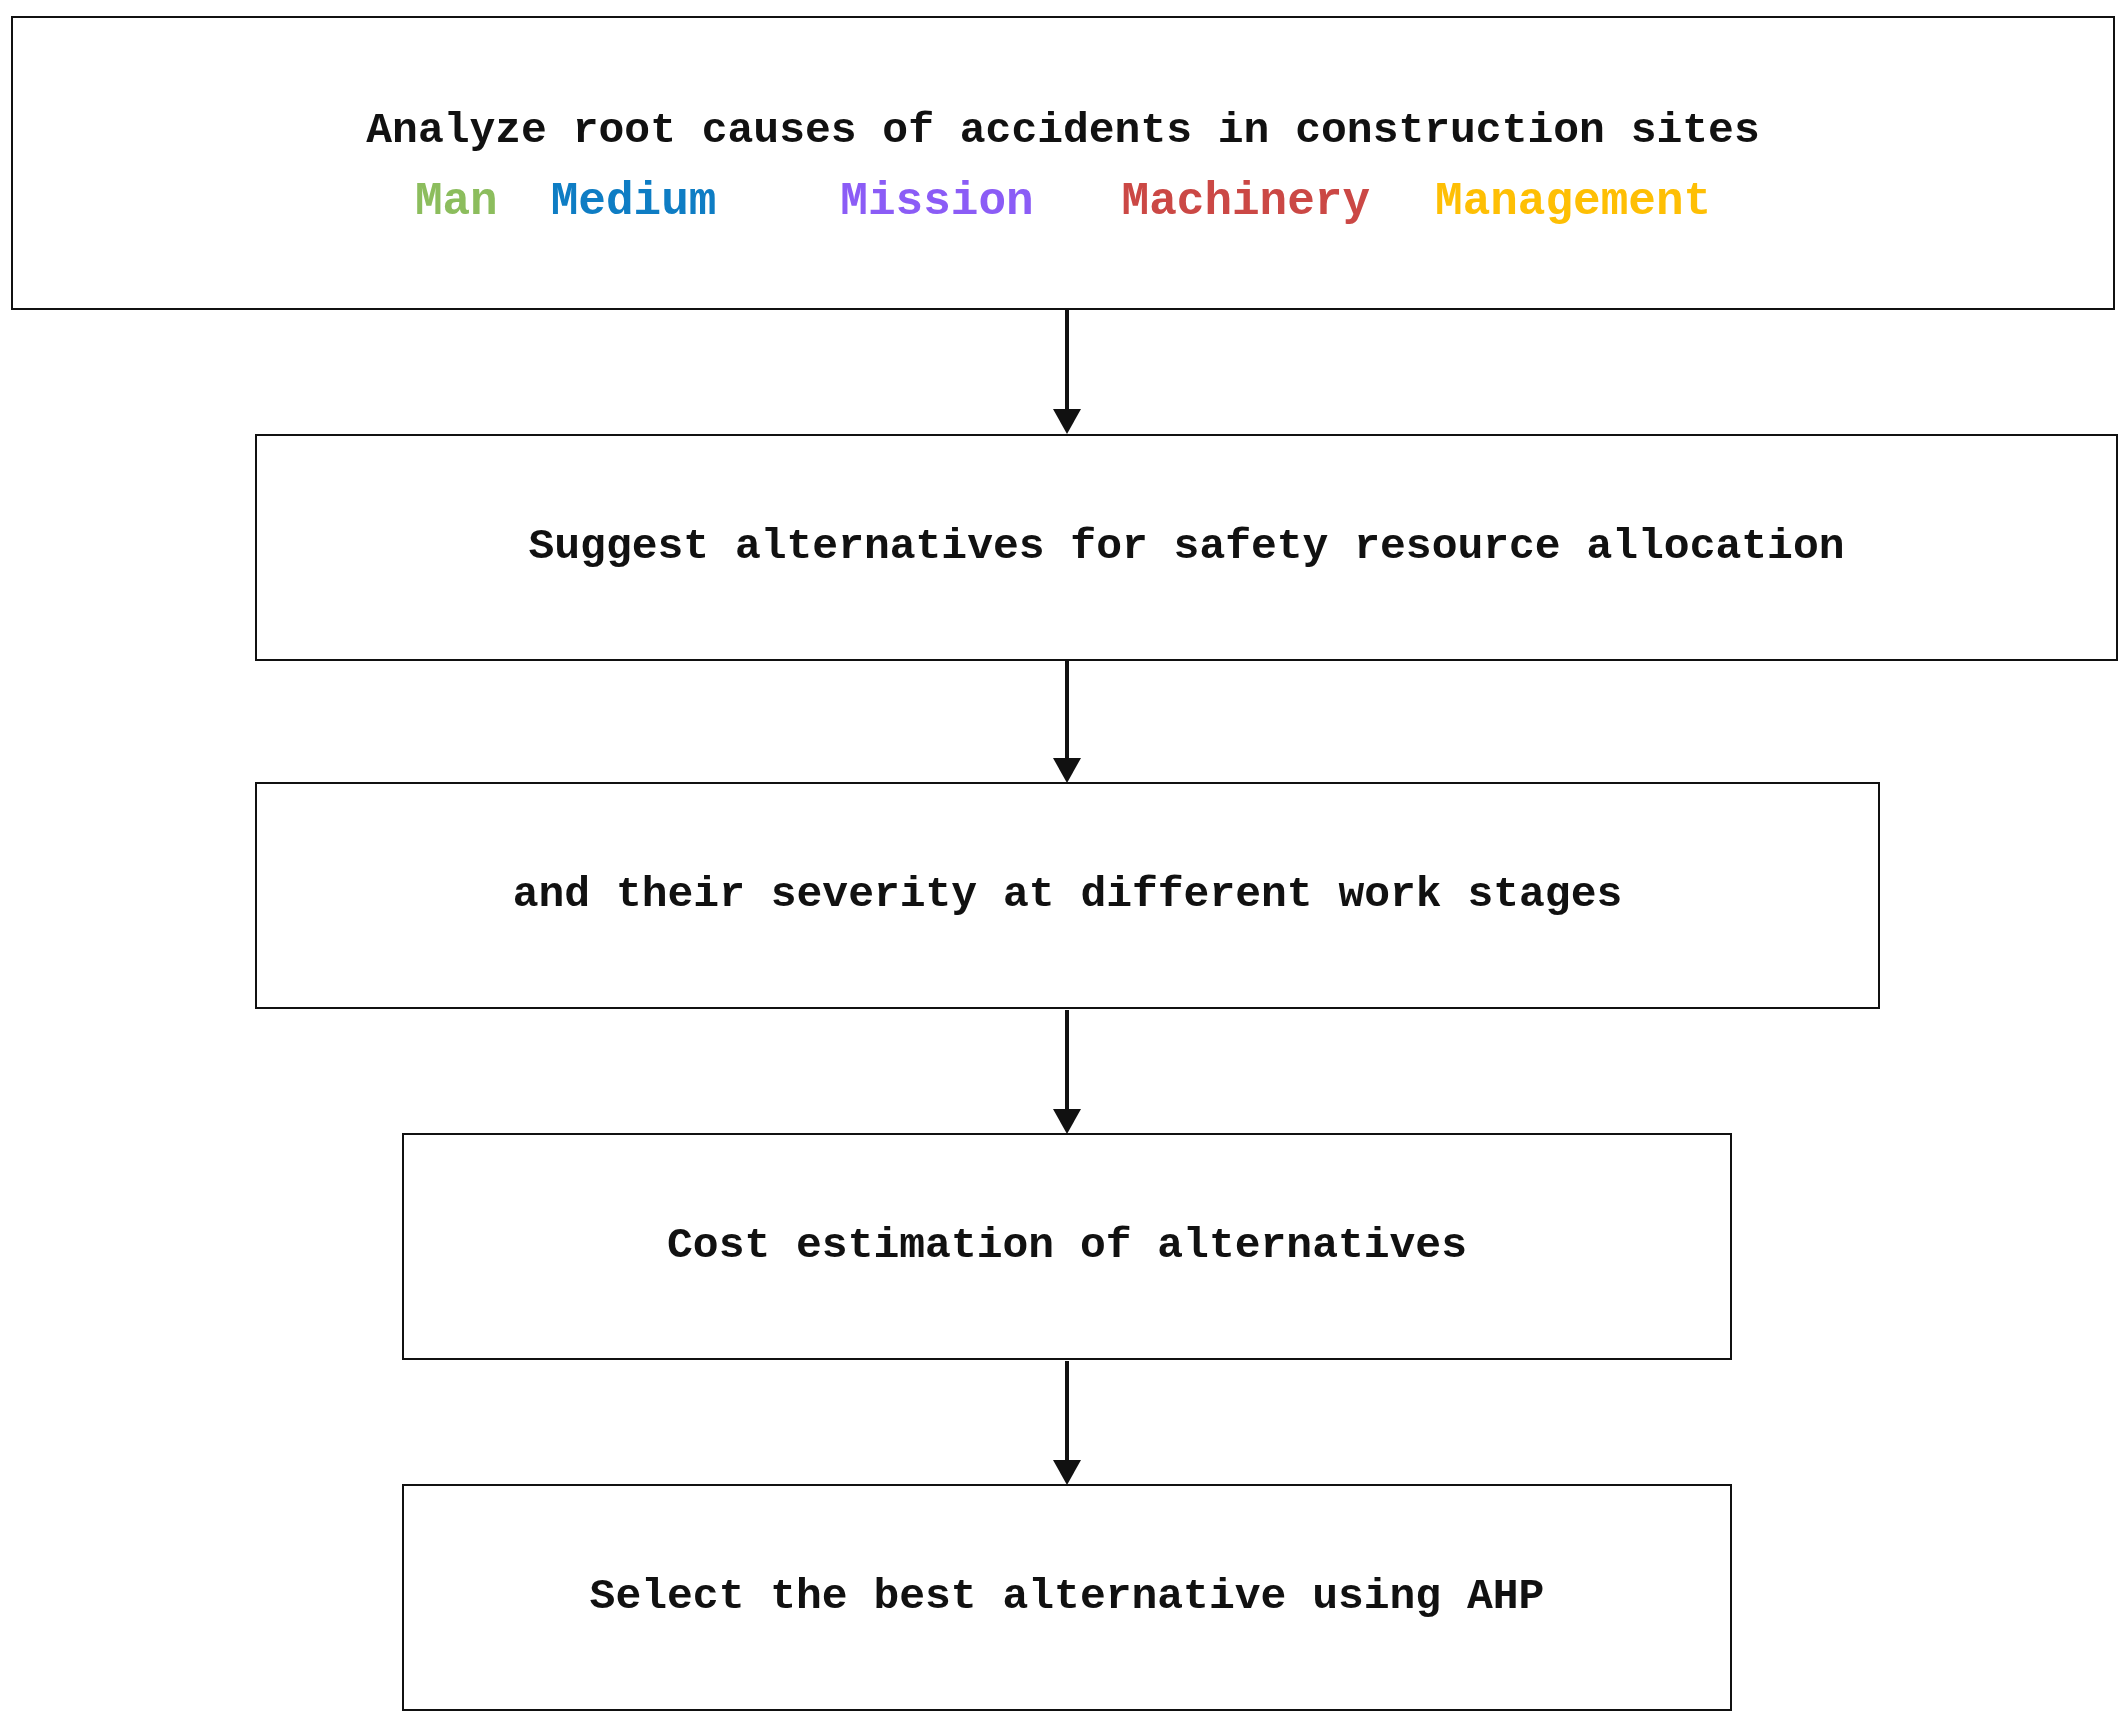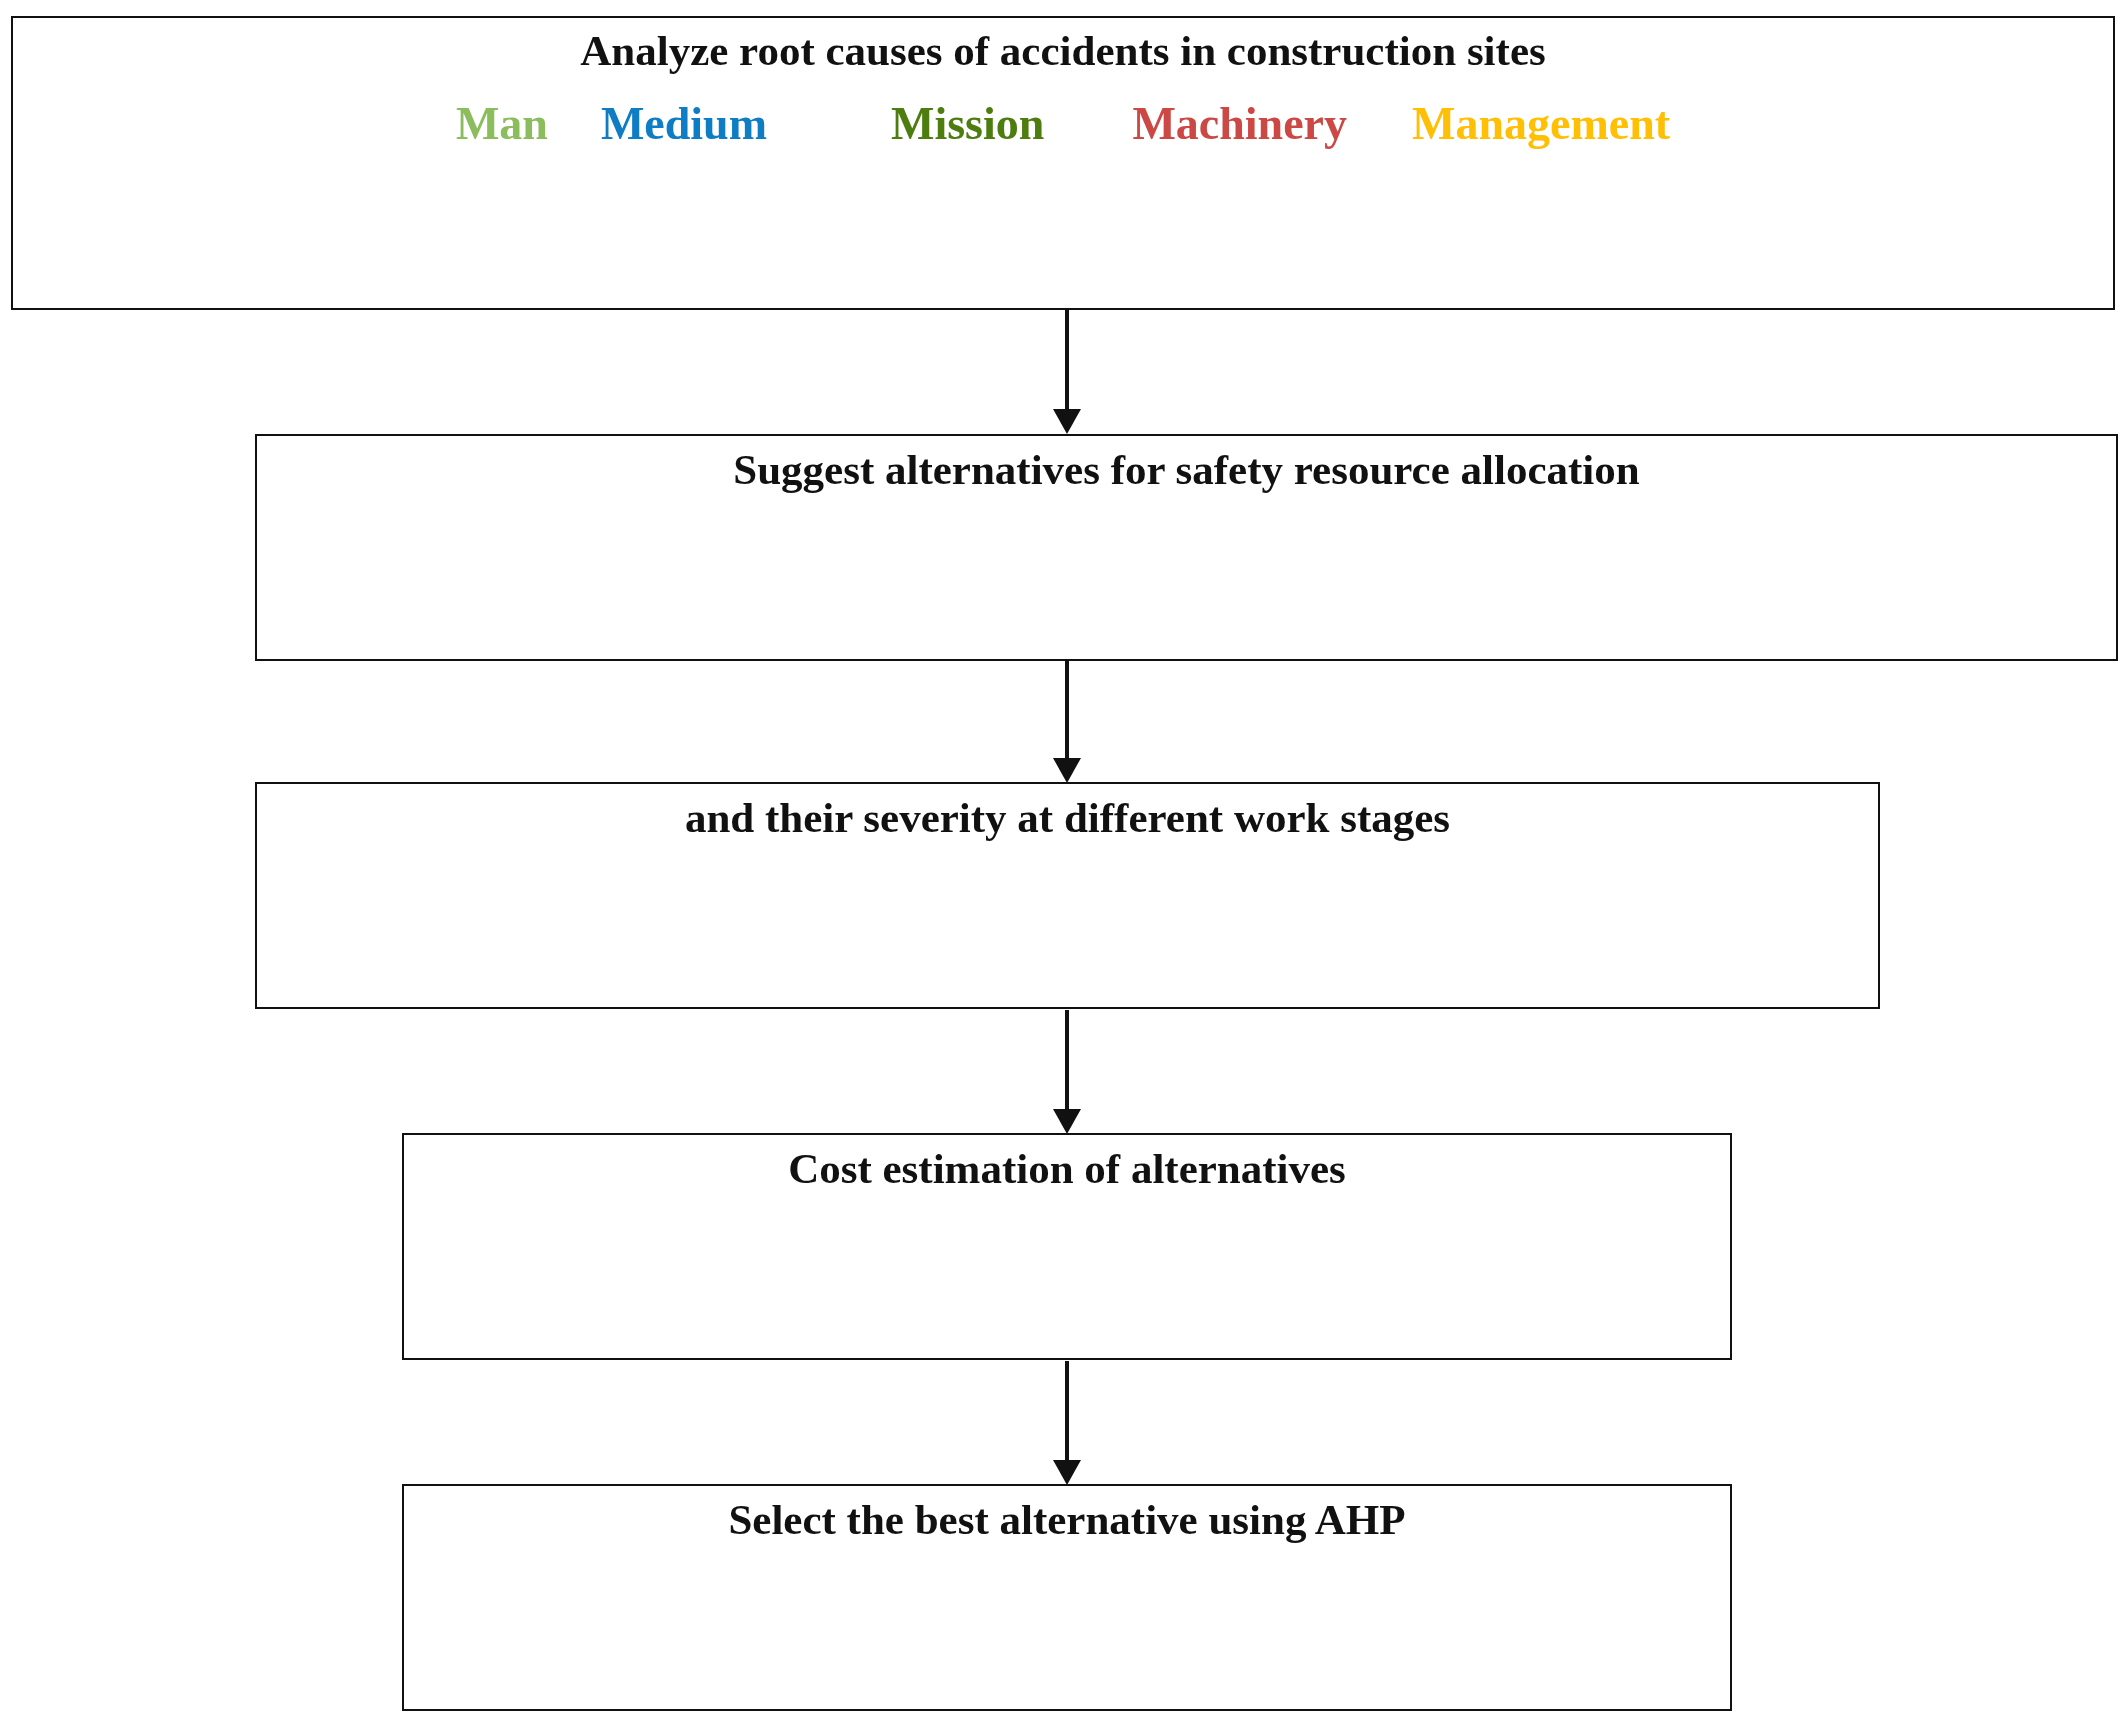--- a/index.html
+++ b/index.html
@@ -16,21 +16,23 @@
     color: #111111;
   }
   .box {
     position: absolute;
     box-sizing: border-box;
     border: 2.6px solid #111111;
     background: #ffffff;
     display: flex;
     flex-direction: column;
     align-items: center;
+    justify-content: center;
     text-align: center;
+    font-family: Liberation Mono, monospace;
   }
   .box1 { left: 11px;  top: 16px;   width: 2104px; height: 294px; }
   .box2 { left: 255px; top: 434px;  width: 1863px; height: 227px; }
   .box3 { left: 255px; top: 782px;  width: 1625px; height: 227px; }
   .box4 { left: 402px; top: 1133px; width: 1330px; height: 227px; }
   .box5 { left: 402px; top: 1484px; width: 1330px; height: 227px; }
 
   .title-line {
     font-size: 43px;
     font-weight: 700;
@@ -89,21 +91,21 @@
 </head>
 <body>
 
 <div class="canvas">
 
   <div class="box box1">
     <div class="title-line">Analyze root causes of accidents in construction sites</div>
     <div class="keywords">
       <span class="kw" style="color: rgb(140, 189, 93);">Man</span>
       <span class="kw" style="color: rgb(14, 125, 196);">Medium</span>
-      <span class="kw" style="color: #4d7c0f;">Mission</span>
+      <span class="kw" style="color: #8b5cf6;">Mission</span>
       <span class="kw" style="color: rgb(203, 72, 69);">Machinery</span>
       <span class="kw" style="color: rgb(254, 191, 4);">Management</span>
     </div>
   </div>
 
   <div class="arrow arrow1">
     <div class="arrow-line"></div>
     <div class="arrow-head"></div>
   </div>
 

